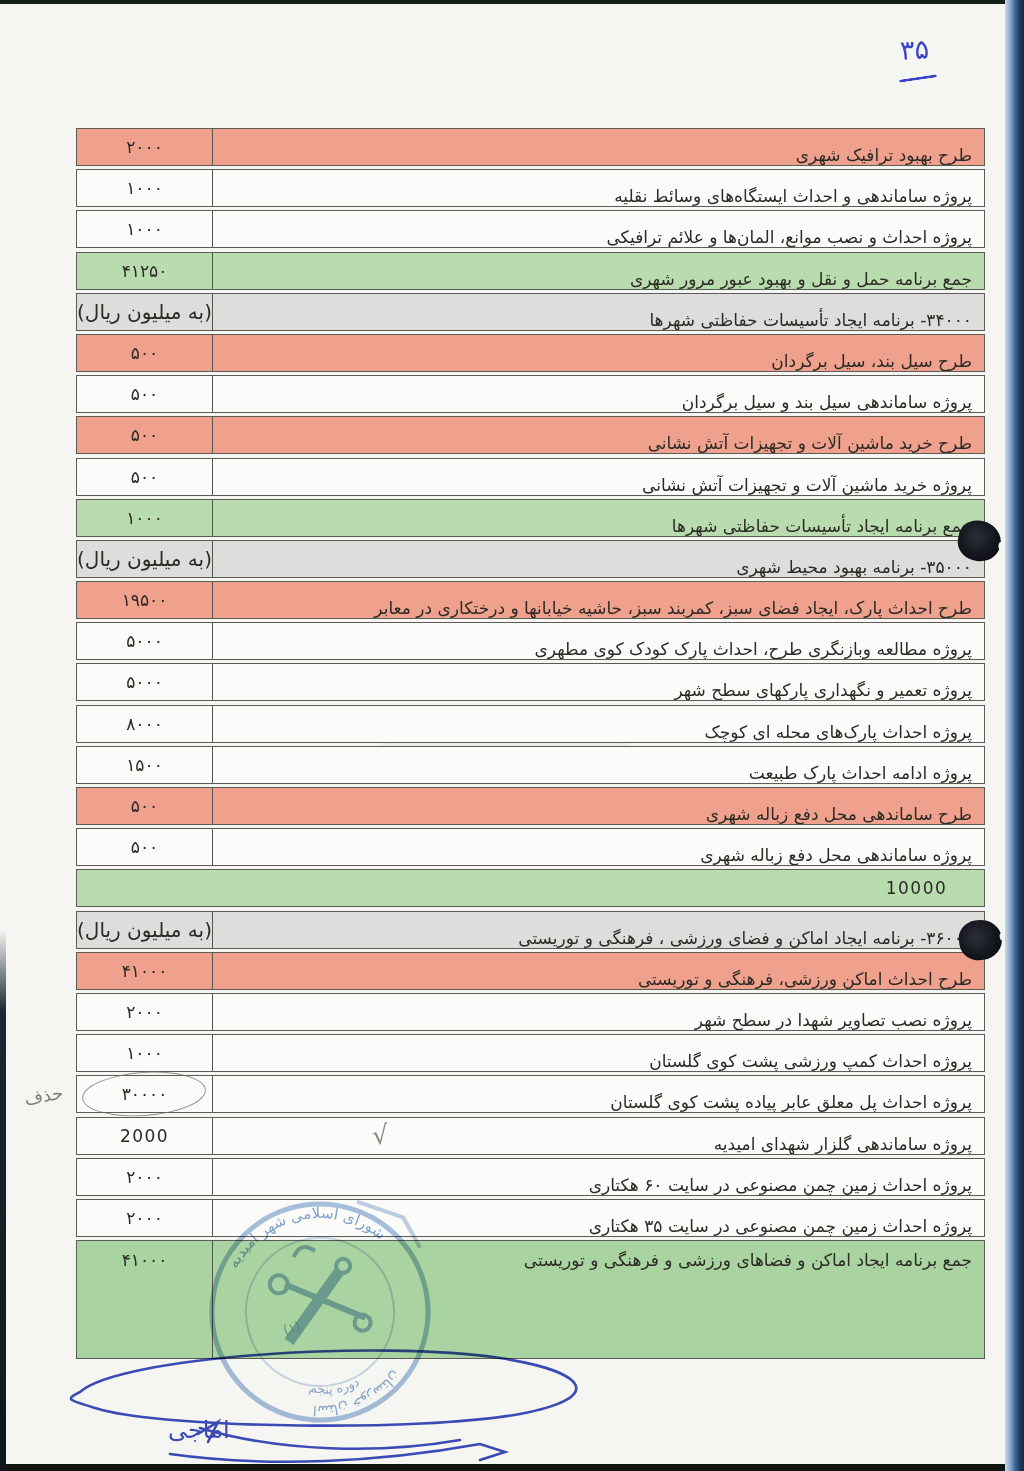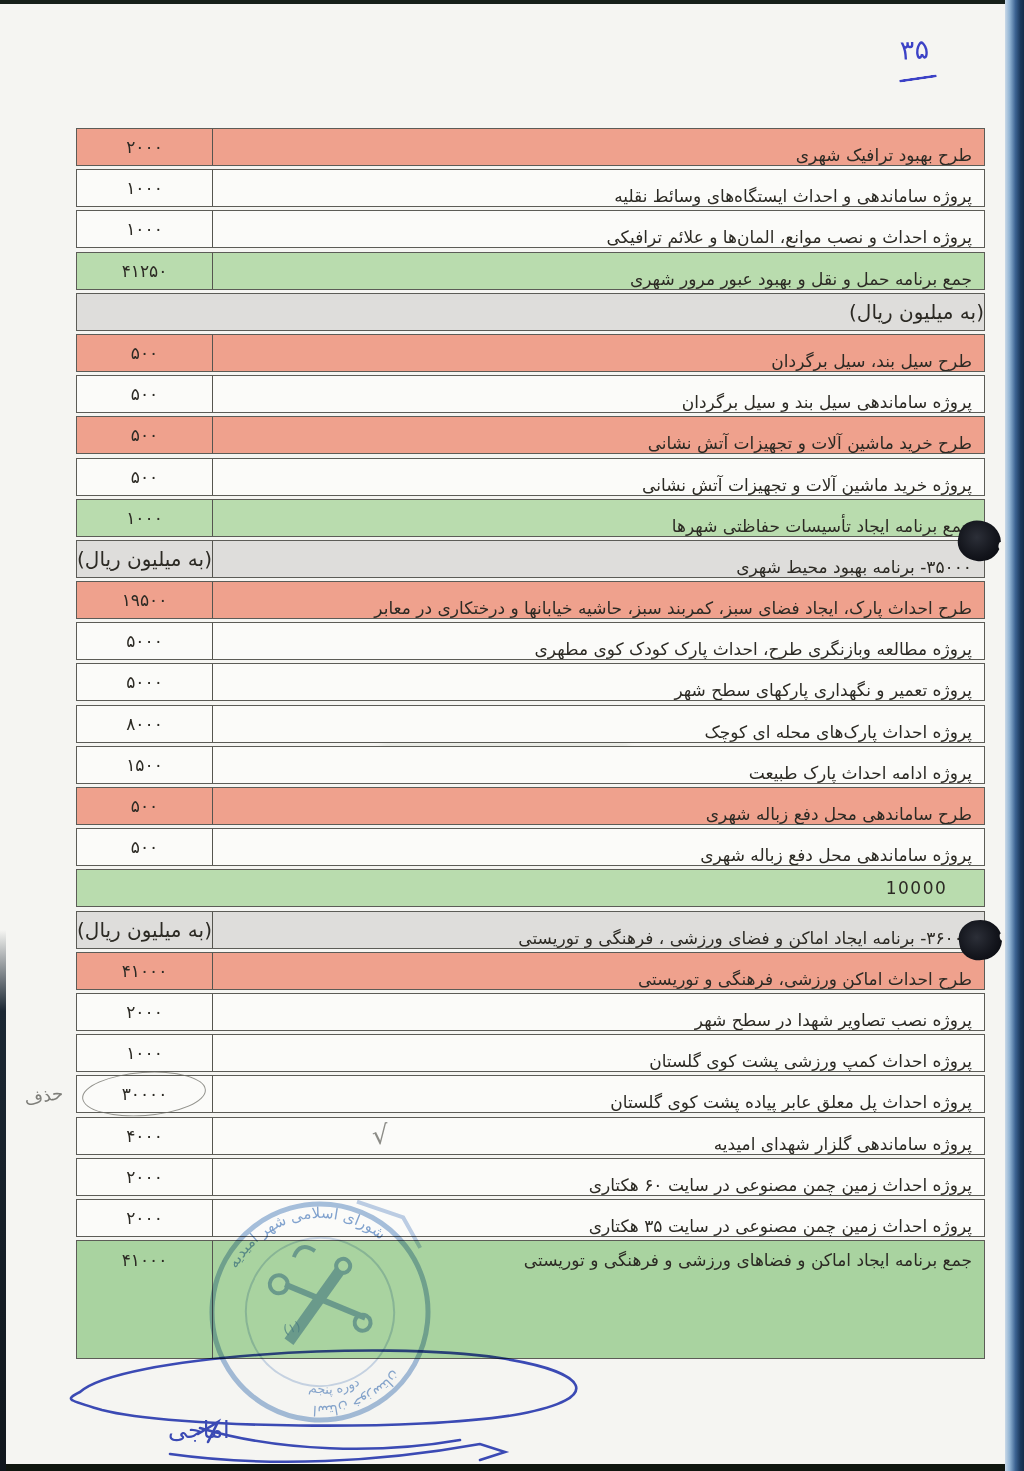--- a/index.html
+++ b/index.html
@@ -108,20 +108,21 @@
   </div>
     <div class="row project">
     <div class="cell label">پروژه احداث و نصب موانع، المان‌ها و علائم ترافیکی</div>
     <div class="cell value">۱۰۰۰</div>
   </div>
     <div class="row total">
     <div class="cell label">جمع برنامه حمل و نقل و بهبود عبور مرور شهری</div>
     <div class="cell value">۴۱۲۵۰</div>
   </div>
     <div class="row program">
+    <div class="cell label">۳۴۰۰۰- برنامه ایجاد تأسیسات حفاظتی شهرها</div>
     <div class="cell value">(به میلیون ریال)</div>
   </div>
     <div class="row plan">
     <div class="cell label">طرح سیل بند، سیل برگردان</div>
     <div class="cell value">۵۰۰</div>
   </div>
     <div class="row project">
     <div class="cell label">پروژه ساماندهی سیل بند و سیل برگردان</div>
     <div class="cell value">۵۰۰</div>
   </div>
@@ -187,21 +188,21 @@
     <div class="row project">
     <div class="cell label">پروژه احداث کمپ ورزشی پشت کوی گلستان</div>
     <div class="cell value">۱۰۰۰</div>
   </div>
     <div class="row project">
     <div class="cell label">پروژه احداث پل معلق عابر پیاده پشت کوی گلستان</div>
     <div class="cell value">۳۰۰۰۰</div>
   </div>
     <div class="row project">
     <div class="cell label">پروژه ساماندهی گلزار شهدای امیدیه</div>
-    <div class="cell value">۴۰۰۰</div>
+    <div class="cell value">2000</div>
   </div>
     <div class="row project">
     <div class="cell label">پروژه احداث زمین چمن مصنوعی در سایت ۶۰ هکتاری</div>
     <div class="cell value">۲۰۰۰</div>
   </div>
     <div class="row project">
     <div class="cell label">پروژه احداث زمین چمن مصنوعی در سایت ۳۵ هکتاری</div>
     <div class="cell value">۲۰۰۰</div>
   </div>
     <div class="row total tall">

